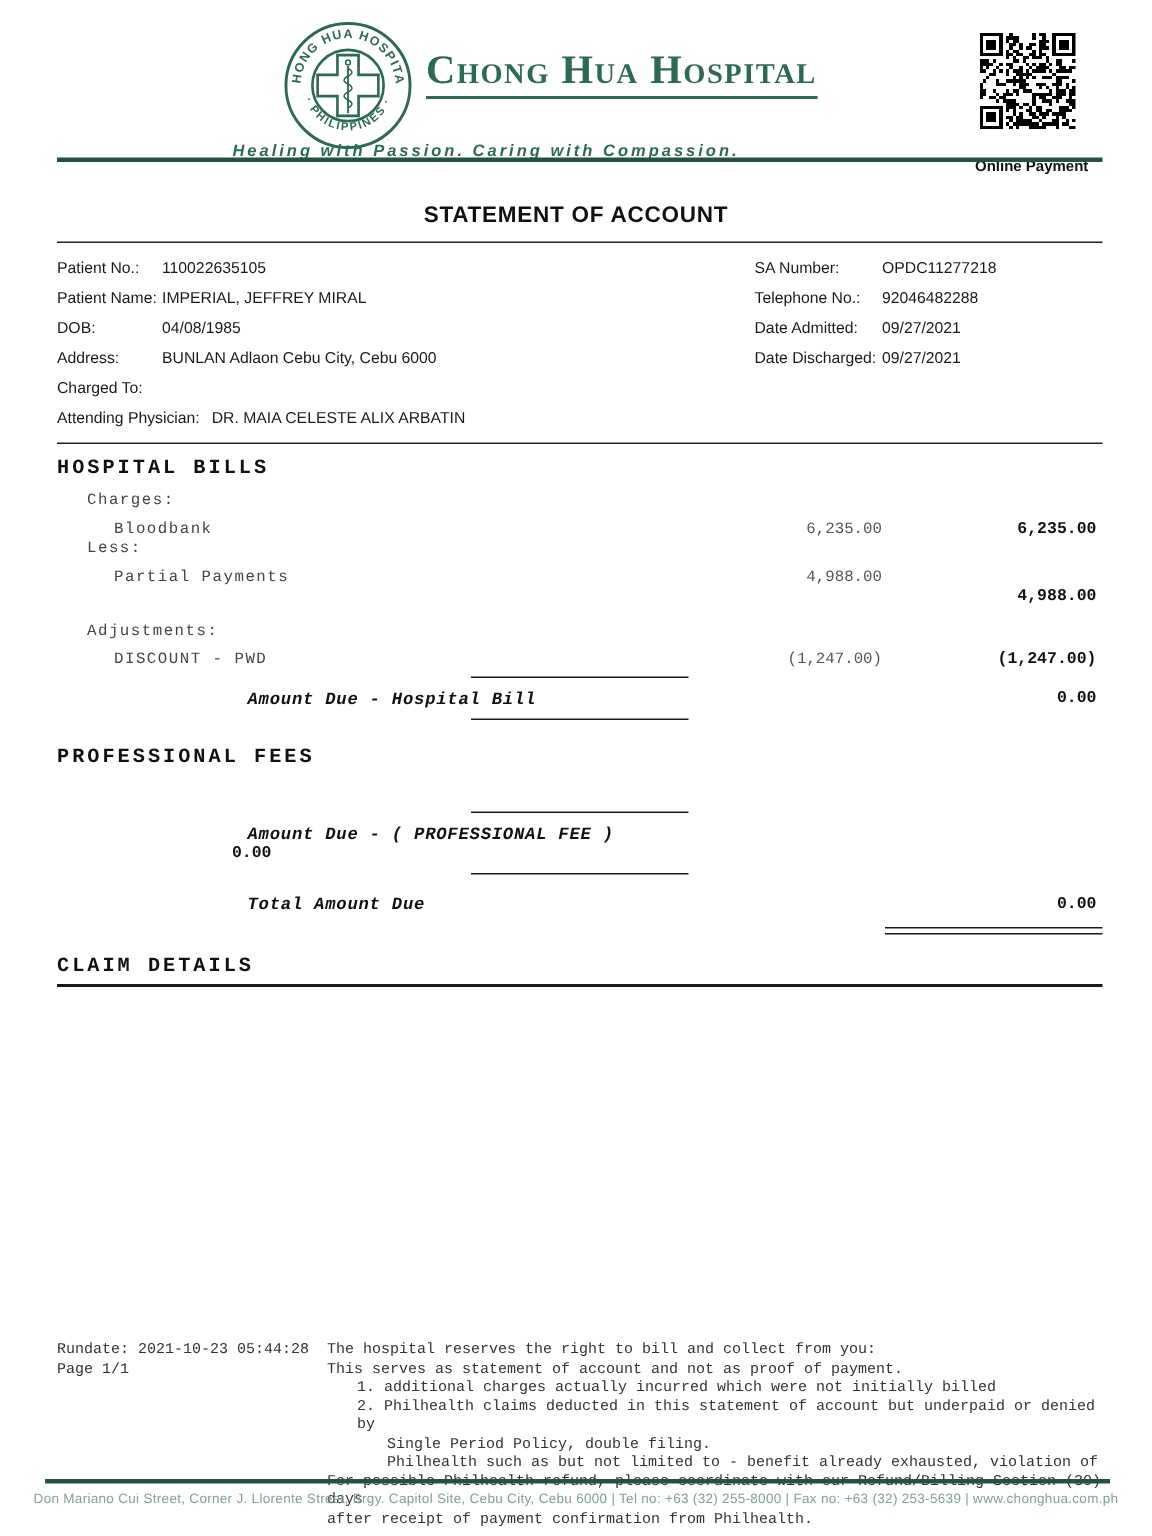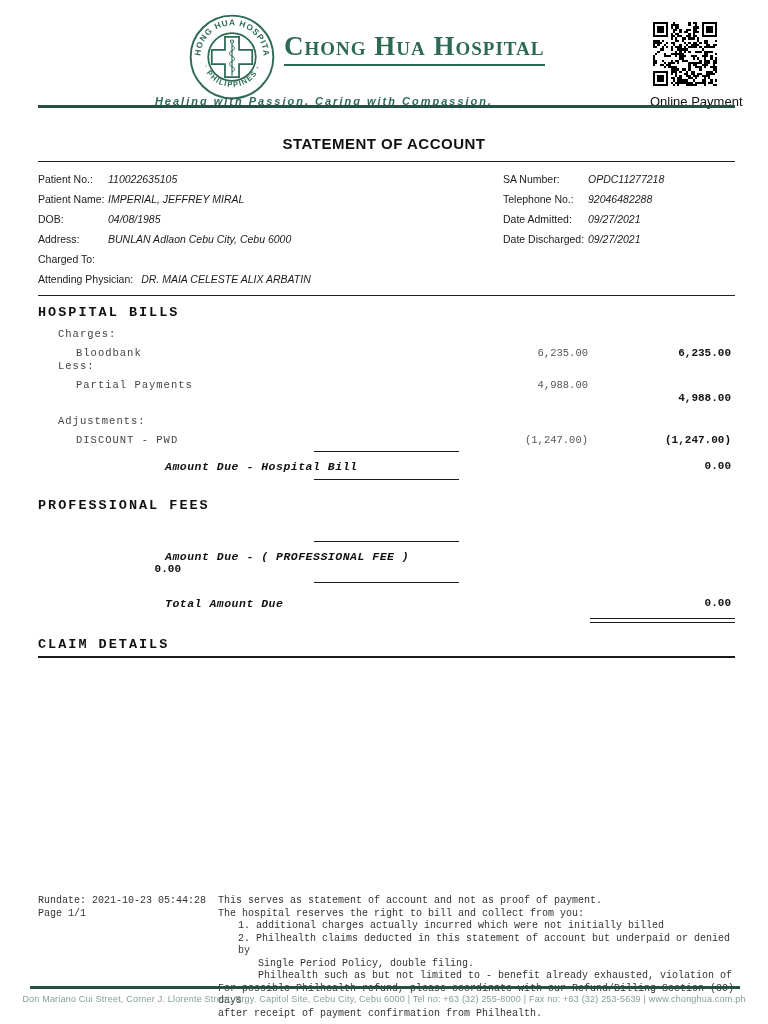--- a/index.html
+++ b/index.html
@@ -10,35 +10,35 @@
   .logo-row{position:absolute;left:188px;top:13px;display:flex;align-items:flex-start;}
   .seal{width:88px;height:88px;}
   .name-block{margin-left:8px;margin-top:20px;}
   .hospital-name{font-family:"Liberation Serif",serif;font-variant:small-caps;font-weight:bold;
                  font-size:27px;letter-spacing:1px;color:#2d6a52;line-height:1;}
   .name-underline{height:2px;background:#2d6a52;margin-top:4px;}
   .tagline{position:absolute;left:0;right:120px;bottom:0;text-align:center;
            font-size:11px;font-weight:bold;font-style:italic;letter-spacing:2px;color:#2d6a52;}
   .qr-col{position:absolute;right:48px;top:22px;width:70px;text-align:center;}
   .qr-box{width:64px;height:64px;margin:0 auto;}
-  .qr-label{font-size:13px;font-weight:normal;color:#111;margin-top:4px;white-space:nowrap;}
+  .qr-label{font-size:10px;font-weight:bold;color:#111;margin-top:15px;white-space:nowrap;}
   .top-bar{position:absolute;left:38px;right:33px;top:105px;height:3px;background:#24523e;}
   
   .doc-title{text-align:center;margin-top:28px;font-size:15px;font-weight:bold;letter-spacing:0.5px;color:#111;}
   .content{margin:0 33px 0 38px;}
   .thin-rule{border:none;border-top:1.5px solid #222;margin:9px 0 0 0;}
   
   .patient{display:flex;font-size:10.5px;margin-top:4px;}
   .p-left{flex:1;}
   .p-right{width:232px;}
   .p-row{display:flex;margin-top:7px;line-height:13px;}
   .p-lbl{width:70px;flex-shrink:0;}
   .p-lbl-wide{width:85px;flex-shrink:0;}
   .p-lbl-inline{margin-right:8px;}
-  .p-val{white-space:nowrap;font-style:italic;}
+  .p-val{white-space:nowrap;}
   .section-head{font-family:"Liberation Mono","DejaVu Sans Mono",monospace;font-weight:bold;
                 font-size:13.5px;letter-spacing:2px;color:#111;margin-top:9px;}
   .bill-row{display:flex;font-family:"Liberation Mono","DejaVu Sans Mono",monospace;
             font-size:10.5px;line-height:13px;color:#444;}
   .b-name{flex:1;letter-spacing:1px;}
   .ind1{padding-left:20px;}
   .ind2{padding-left:38px;}
   .ind3{padding-left:127px;}
   .b-mid{width:120px;text-align:right;color:#555;}
   .b-tot{width:143px;text-align:right;font-weight:bold;color:#111;font-size:11px;padding-right:4px;}
@@ -539,22 +539,22 @@
     <div class="section-head mt14">CLAIM DETAILS</div>
     <hr class="claim-rule">
   </div>
 
   <div class="footer-notes">
     <div class="fn-left">
       <div>Rundate: 2021-10-23 05:44:28</div>
       <div>Page 1/1</div>
     </div>
     <div class="fn-right">
+      <div class="n-ind0">The hospital reserves the right to bill and collect from you:</div>
       <div class="n-ind0">This serves as statement of account and not as proof of payment.</div>
-      <div class="n-ind0">The hospital reserves the right to bill and collect from you:</div>
       <div class="n-ind1">1. additional charges actually incurred which were not initially billed</div>
       <div class="n-ind1">2. Philhealth claims deducted in this statement of account but underpaid or denied by</div>
       <div class="n-ind2">Single Period Policy, double filing.</div>
       <div class="n-ind2">Philhealth such as but not limited to - benefit already exhausted, violation of</div>
       <div class="n-ind0">For possible Philhealth refund, please coordinate with our Refund/Billing Section (30) days</div>
       <div class="n-ind0">after receipt of payment confirmation from Philhealth.</div>
     </div>
   </div>
 
   <div class="footer-bar"></div>

